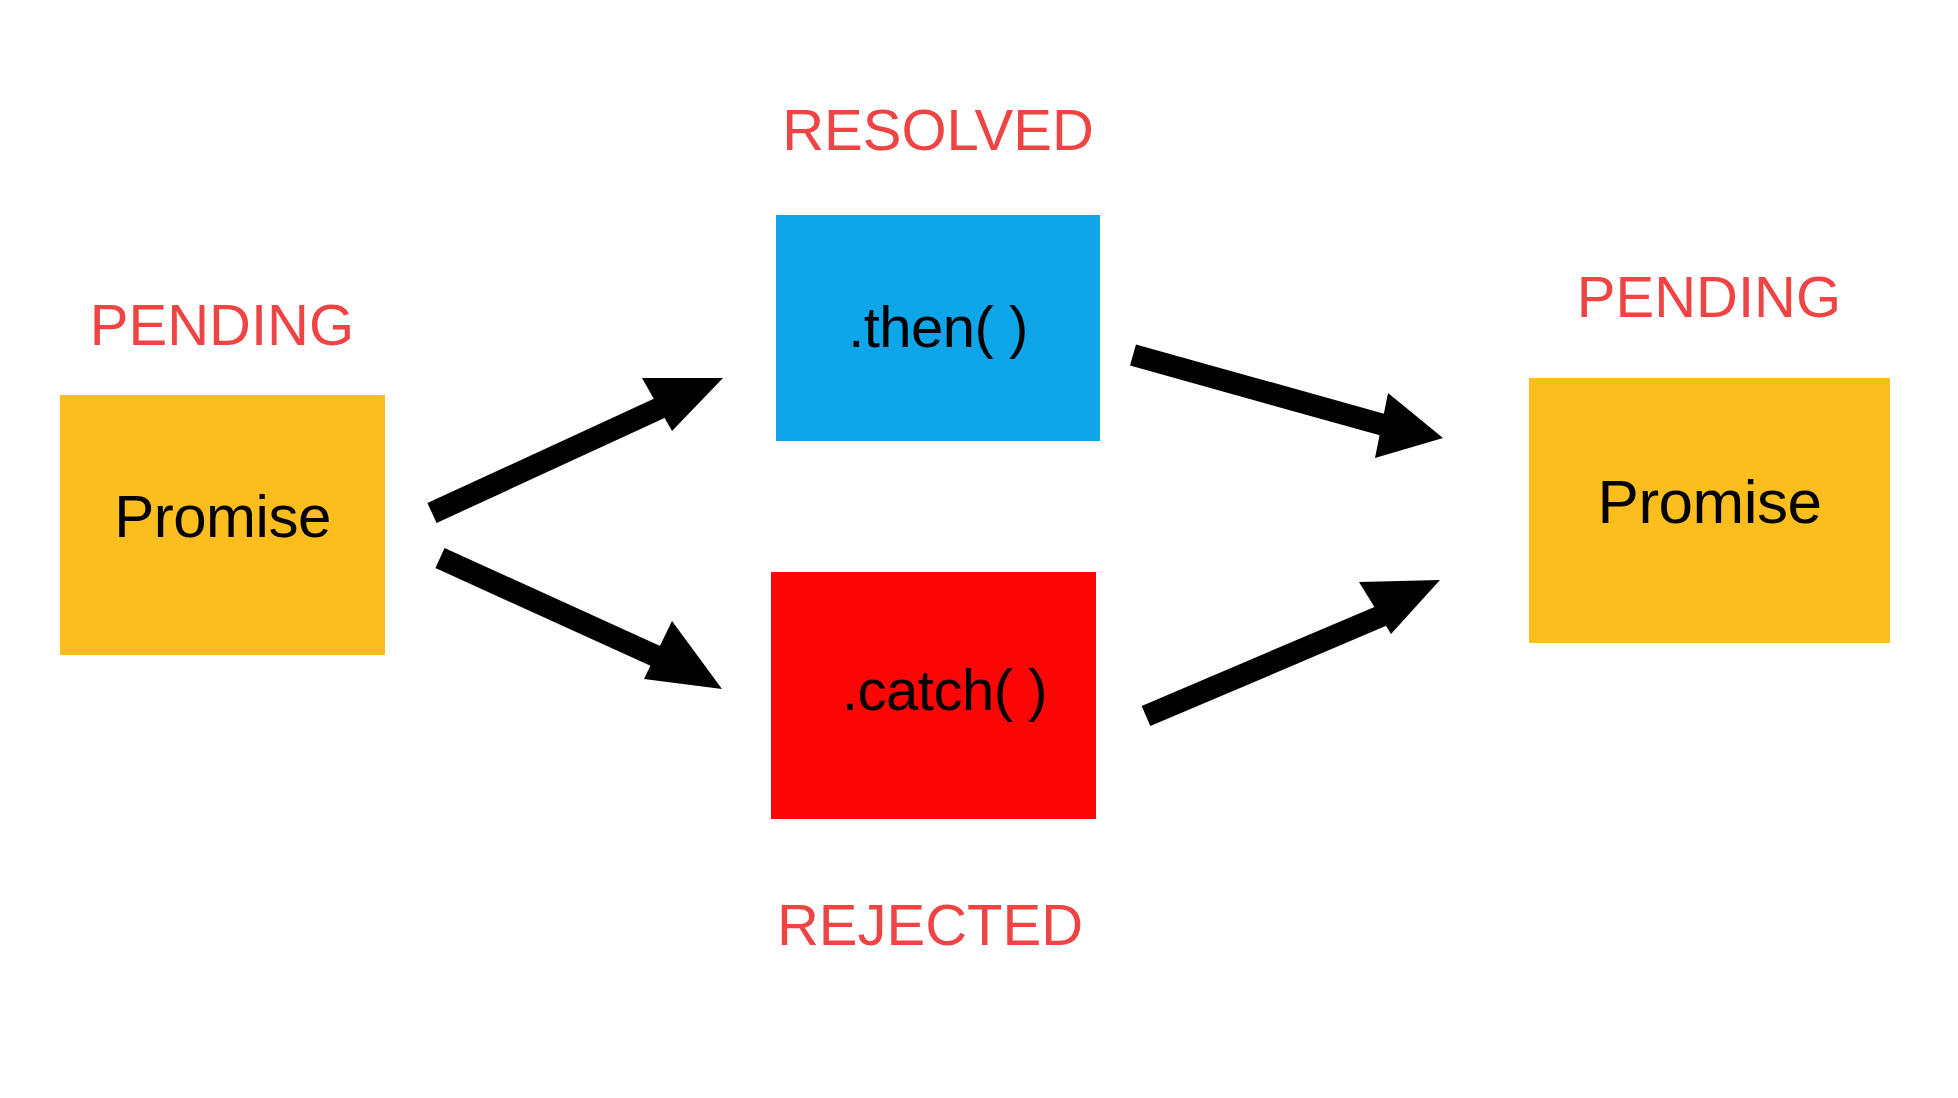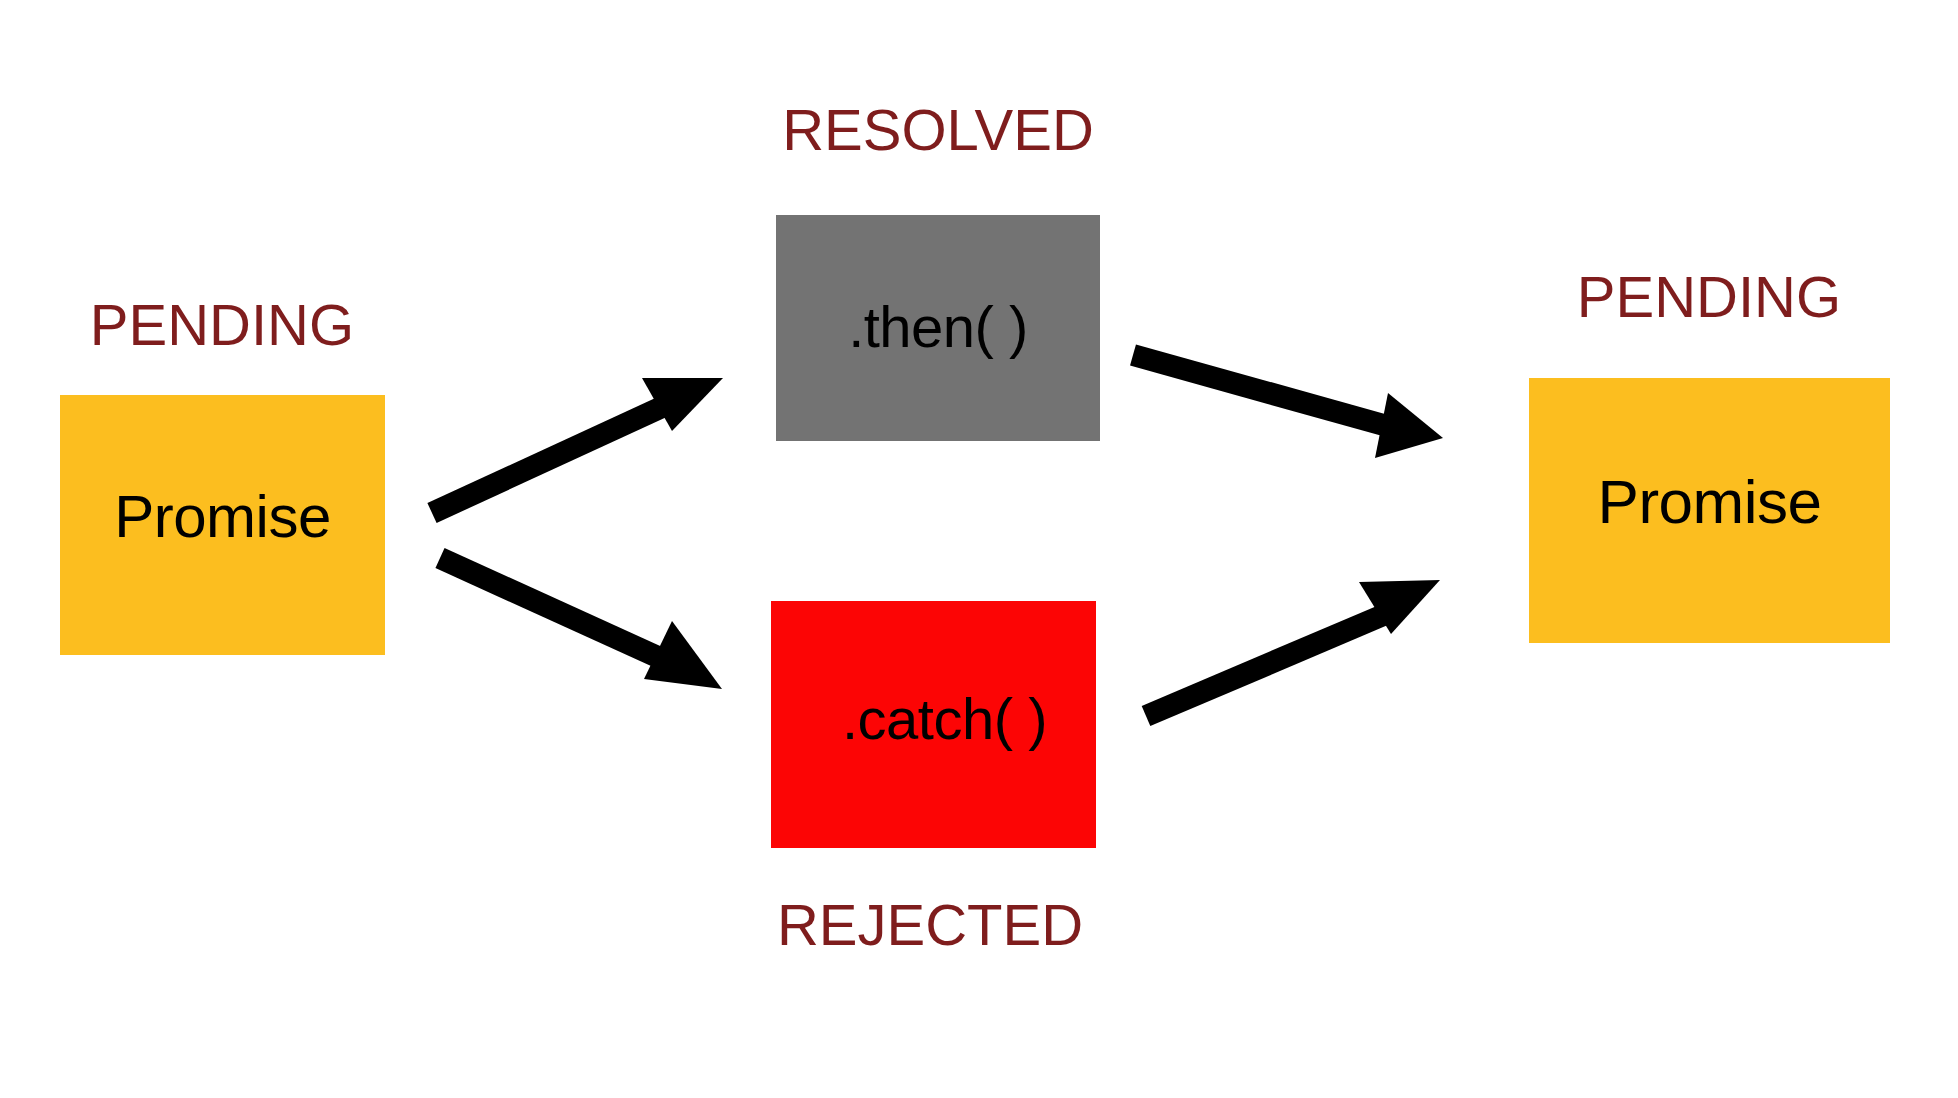--- a/index.html
+++ b/index.html
@@ -37,21 +37,21 @@
   }
   .node-label-text {
     color: #000000;
     font-weight: 400;
     line-height: 1;
     letter-spacing: -0.5px;
     white-space: nowrap;
   }
   .state-label {
     position: absolute;
-    color: #7f1d1d;
+    color: #ef4444;
     font-weight: 400;
     line-height: 1;
     white-space: nowrap;
     text-align: center;
     letter-spacing: 0px;
   }
 
   
   #box-promise-pending-left {
     left: 60px;
@@ -84,21 +84,21 @@
   #label-resolved {
     left: 716px;
     top: 101px;
     width: 444px;
     font-size: 58px;
   }
 
   
   #box-catch {
     left: 771px;
-    top: 601px;
+    top: 572px;
     width: 325px;
     height: 247px;
     padding-left: 22px;
   }
   #box-catch .node-label-text {
     font-size: 58px;
     margin-top: -12px;
   }
   #label-rejected {
     left: 708px;
@@ -154,21 +154,21 @@
   </svg>
 
   <div class="state-label" id="label-pending-left">PENDING</div>
 
   <div class="node-box" id="box-promise-pending-left" style="background:#FCBE1F;">
     <span class="node-label-text">Promise</span>
   </div>
 
   <div class="state-label" id="label-resolved">RESOLVED</div>
 
-  <div class="node-box" id="box-then" style="background:#737373;">
+  <div class="node-box" id="box-then" style="background:#0ea5e9;">
     <span class="node-label-text">.then( )</span>
   </div>
 
   <div class="node-box" id="box-catch" style="background:#FC0505;">
     <span class="node-label-text">.catch( )</span>
   </div>
 
   <div class="state-label" id="label-rejected">REJECTED</div>
 
   <div class="state-label" id="label-pending-right">PENDING</div>

